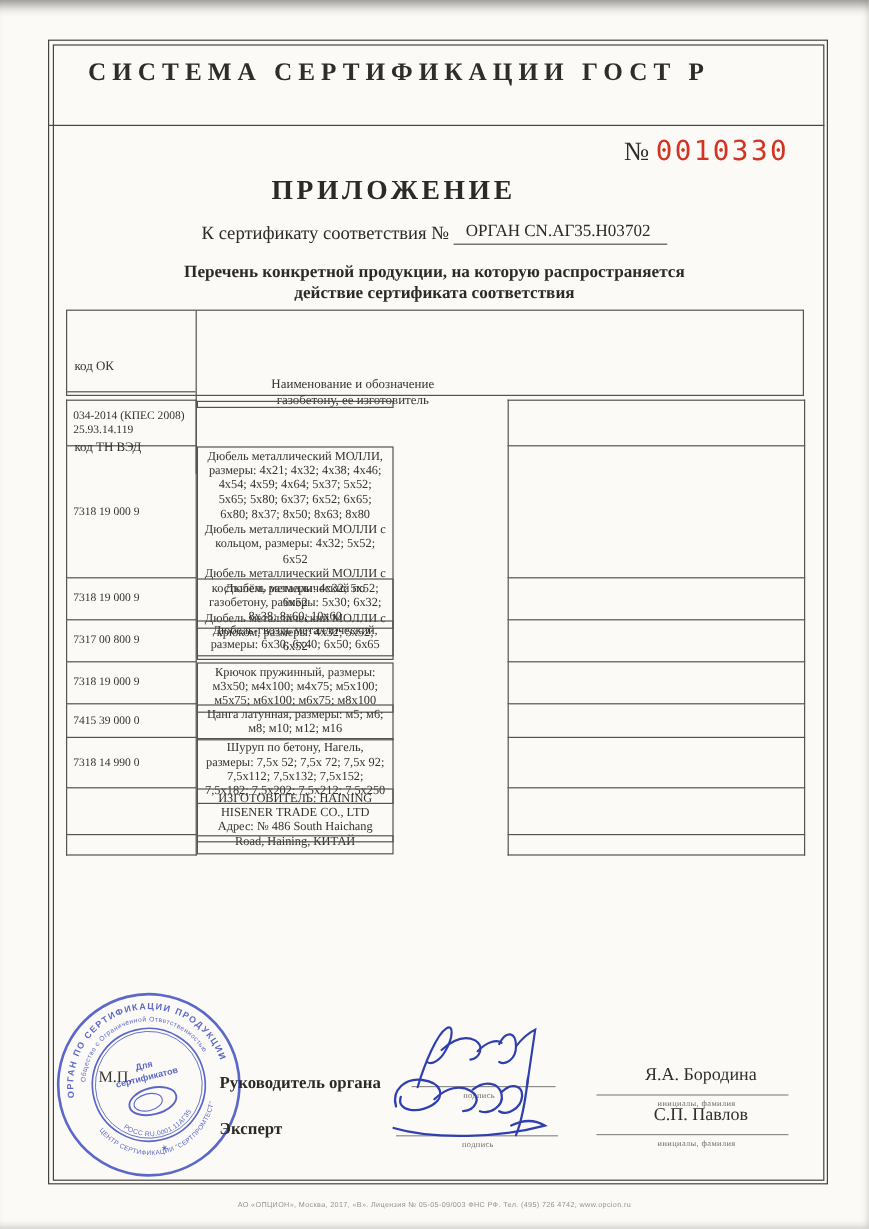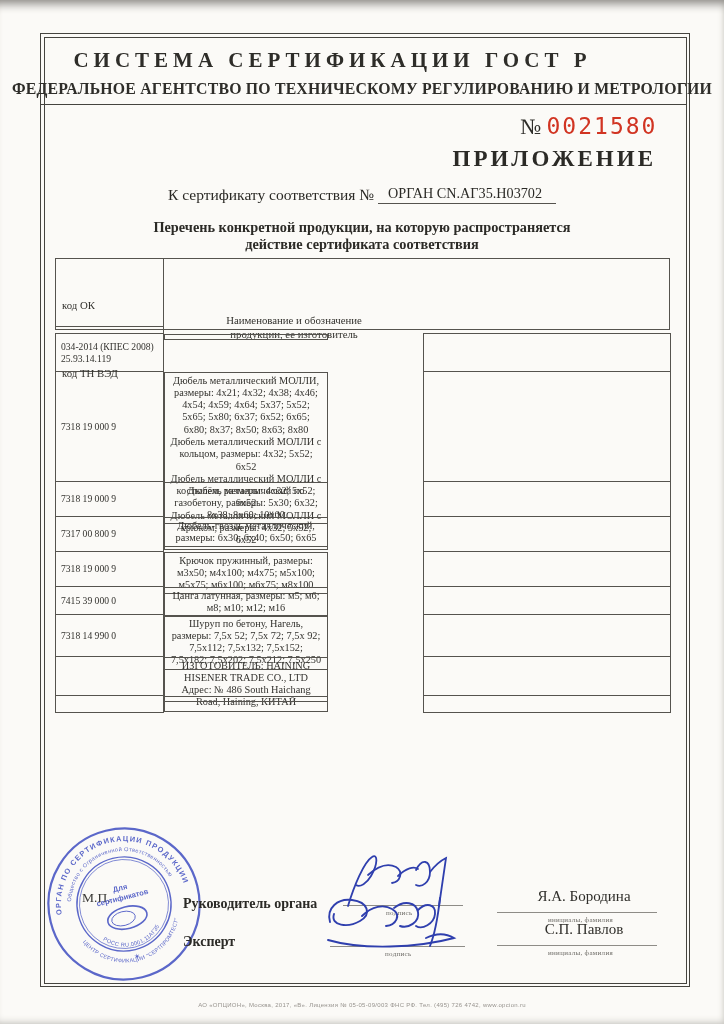--- a/index.html
+++ b/index.html
@@ -12,21 +12,21 @@
   
   .sys-title{position:absolute;left:0;top:48px;width:665px;text-align:center;
              font-size:21px;font-weight:bold;letter-spacing:5px;color:#2e2d29;}
   .agency{position:absolute;left:0;top:80px;width:724px;text-align:center;
           font-size:15.8px;font-weight:bold;letter-spacing:0.2px;color:#2e2d29;}
   .header-rule{position:absolute;left:41px;top:104px;width:646px;border-top:1.6px solid #45443f;}
   .doc-number{position:absolute;left:520px;top:113px;font-size:22px;color:#2e2d29;white-space:nowrap;}
   .doc-number .digits{font-family:"DejaVu Sans Mono","Liberation Mono",monospace;
                       font-size:23px;letter-spacing:2px;color:#d13422;}
   
-  .app-title{position:absolute;left:0;top:146px;width:656px;text-align:right;
+  .app-title{position:absolute;left:0;top:146px;width:656px;text-align:center;
              font-size:23px;font-weight:bold;letter-spacing:3px;color:#2b2a26;}
   .cert-line{position:absolute;left:0;top:186px;width:724px;text-align:center;font-size:15.5px;color:#2b2a26;}
   .cert-line .cert-no{display:inline-block;border-bottom:1px solid #55534e;padding:0 14px 1px 10px;
                       font-size:14.2px;transform:translateY(-2px);}
   .subtitle{position:absolute;left:0;top:219px;width:724px;text-align:center;white-space:pre-line;
             font-size:14.3px;font-weight:bold;line-height:17px;color:#2b2a26;}
   
   .tbl{position:absolute;left:55px;top:258px;width:615px;}
   .thead{display:grid;grid-template-columns:108px 260px 247px;height:72px;border:1px solid #55534e;box-sizing:border-box;}
   .thead .hc{border-right:1px solid #55534e;position:relative;box-sizing:border-box;}
@@ -54,47 +54,46 @@
           font-size:6px;color:#97938e;letter-spacing:0.3px;font-family:"Liberation Sans","DejaVu Sans",sans-serif;}
 </style>
 </head>
 <body>
 
 <div class="page">
 
   <div class="frame"></div>
 
   <div class="sys-title">СИСТЕМА СЕРТИФИКАЦИИ ГОСТ Р</div>
-  <div class="agency">ФЕДЕРАЛЬНОЕ АГЕНТСТВО ПО ТЕХНИЧЕСКОМУ РЕГУЛИРОВАНИЮ И МЕТРОЛОГИИ</div>
   <div class="header-rule"></div>
 
   <div class="doc-number">
     <span>№</span>
-    <span class="digits">0021580</span>
+    <span class="digits">0010330</span>
   </div>
 
   <div class="app-title">ПРИЛОЖЕНИЕ</div>
 
   <div class="cert-line">
     <span>К сертификату соответствия №</span>
     <span class="cert-no">ОРГАН CN.АГ35.Н03702</span>
   </div>
 
   <div class="subtitle">Перечень конкретной продукции,  на которую распространяется
 действие сертификата соответствия</div>
 
   <div class="tbl">
     <div class="thead">
       <div class="hc hc1">
         <div class="half">код ОК</div>
         <div class="half">код ТН ВЭД</div>
       </div>
       <div class="hc">
         <div class="hc-center">Наименование и обозначение
-продукции, ее изготовитель</div>
+газобетону, ее изготовитель</div>
       </div>
     </div>
 
     <table class="tbody">
       <colgroup>
           <col class="c1">
           <col class="c2">
           <col class="c3">
         </colgroup>
       <tbody>

